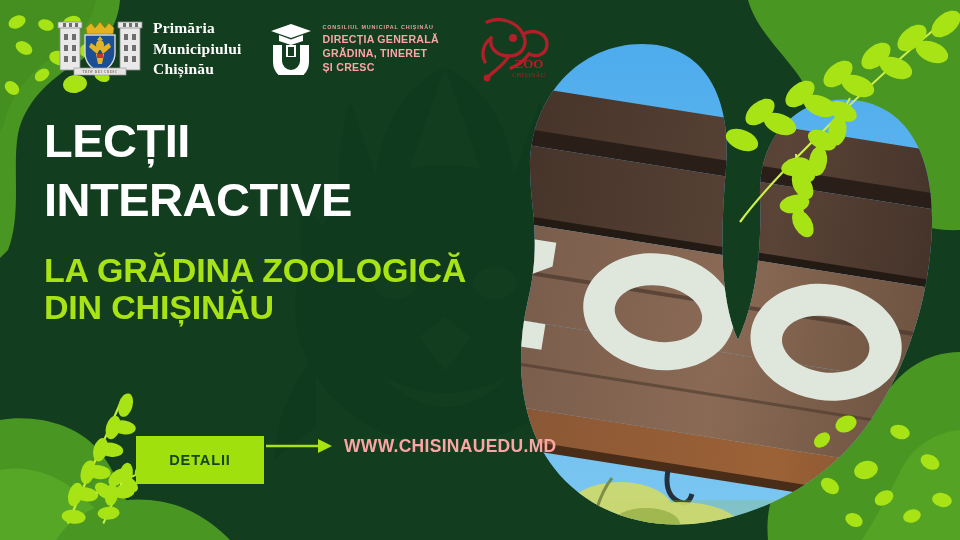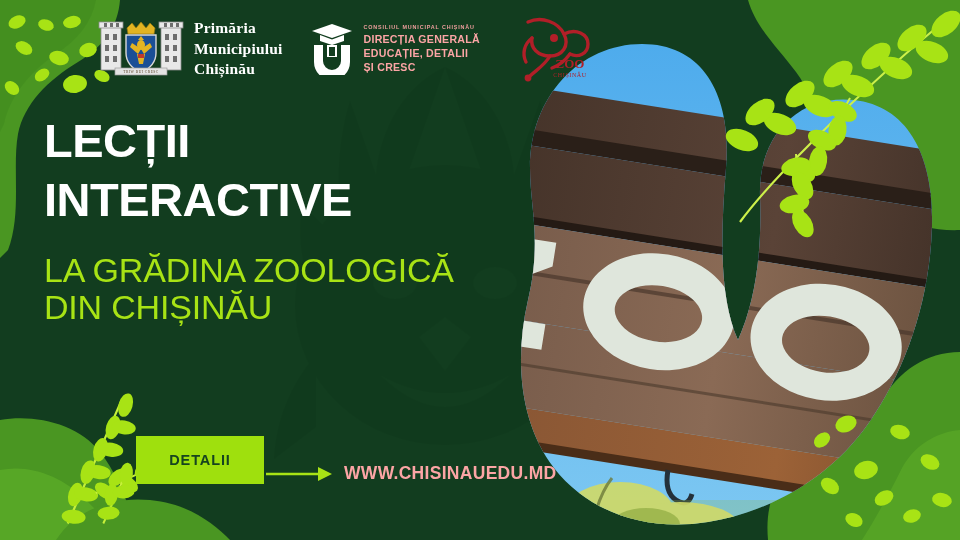--- a/index.html
+++ b/index.html
@@ -24,21 +24,21 @@
   
   .photo-blob{
     position:absolute; left:470px; top:0; width:490px; height:540px;
   }
   .photo-blob svg{ width:490px; height:540px; display:block; }
 
   
   .logos{
     position:absolute; left:0; top:10px; width:960px; height:78px;
     display:flex; align-items:center; justify-content:flex-start;
-    padding-left:97px; gap:26px;
+    padding-left:56px; gap:26px;
     z-index:40;
   }
   .logo-unit{ display:flex; align-items:center; gap:9px; }
 
   .crest{ width:88px; height:62px; flex:0 0 auto; }
   .crest svg{ width:88px; height:62px; display:block; }
   .crest-text{
     font-family:"Liberation Serif", serif;
     color:#ffffff; font-weight:700; font-size:15.5px; line-height:1.32;
     letter-spacing:.2px; white-space:nowrap;
@@ -59,29 +59,29 @@
   .zoo-mark svg{ width:92px; height:74px; display:block; }
 
   
   .copy{ position:absolute; left:44px; top:118px; z-index:30; width:520px; }
   .h1{
     color:#ffffff; font-weight:700; font-size:47px; line-height:.98;
     letter-spacing:-.5px; text-transform:uppercase;
   }
   .h1 .l2{ display:block; margin-top:13px; }
   .h2{
-    color:#a8e315; font-weight:400; font-size:34px; line-height:1.04;
+    color:#a8e315; font-weight:700; font-size:34px; line-height:1.04;
     letter-spacing:-.2px; text-transform:uppercase; margin-top:30px;
   }
   .h2 .s2{ display:block; margin-top:2px; }
 
   
   .cta{
     position:absolute; left:136px; top:436px; z-index:30;
-    display:flex; align-items:flex-end;
+    display:flex; align-items:flex-start;
   }
   .btn{
     width:128px; height:48px; background:#9fe00d;
     display:flex; align-items:center; justify-content:center;
     color:#16441f; font-weight:700; font-size:14.5px; letter-spacing:.9px;
     cursor:pointer;
   }
   .arrow{ width:72px; height:20px; margin-left:2px; }
   .arrow svg{ width:72px; height:20px; display:block; }
   .url{
@@ -371,21 +371,21 @@
           </g>
           <g fill="#123d1f">
             <rect x="20" y="24" width="6" height="9"></rect>
           </g>
         </svg>
       </div>
       <div class="dges-text">
         <div class="dges-kicker">CONSILIUL MUNICIPAL CHIȘINĂU</div>
         <div class="dges-main">
           <div>DIRECȚIA GENERALĂ</div>
-          <div>EDUCAȚIE, DETALII</div>
+          <div>GRĂDINA, TINERET</div>
           <div>ȘI CRESC</div>
         </div>
       </div>
     </div>
 
     <div class="zoo-mark">
       <svg viewBox="0 0 92 74">
         <g stroke="#b11f28" fill="none" stroke-width="3.4" stroke-linecap="round">
           <path d="M14,10 C28,4 44,10 50,22 C56,34 48,44 36,44 C24,44 16,36 18,26"></path>
           <path d="M50,22 C62,16 74,22 74,32 C74,42 64,46 56,42"></path>

